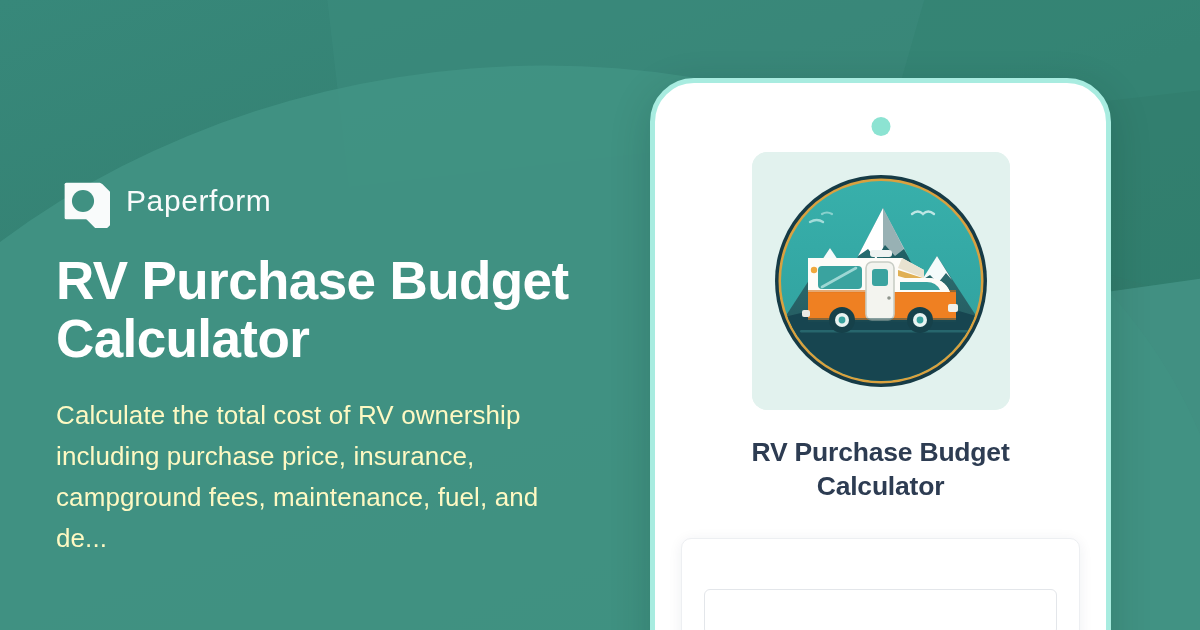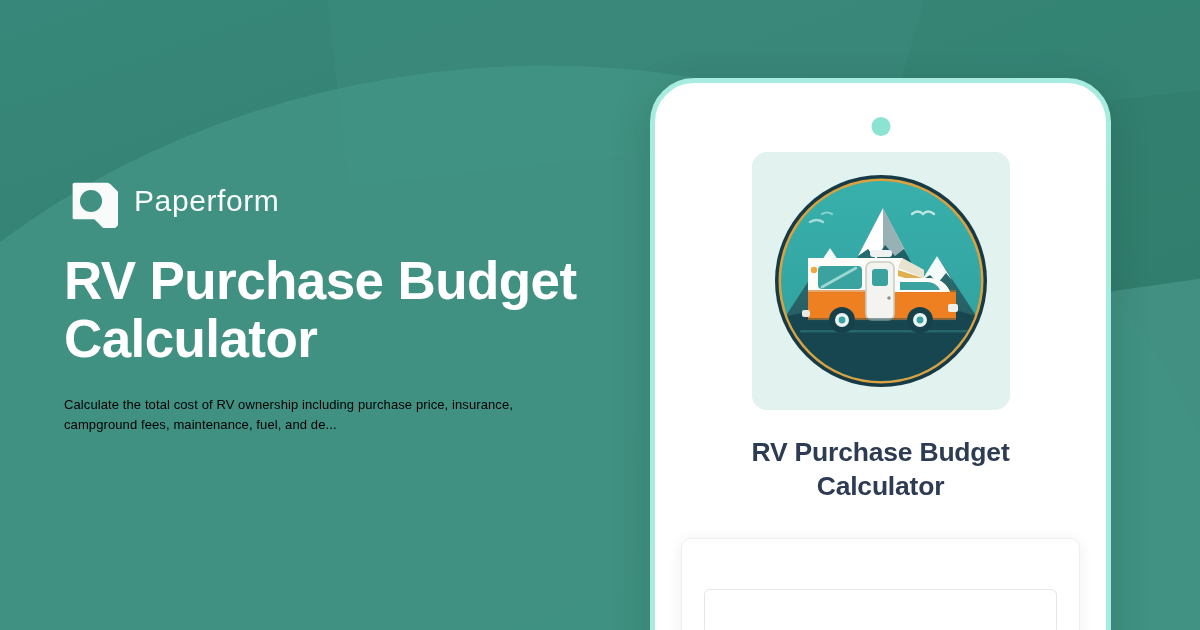--- a/index.html
+++ b/index.html
@@ -65,21 +65,21 @@
     width: 360px;
     height: 300px;
     background: #31806f;
     opacity: .45;
     transform: rotate(16deg);
   }
 
   
   .left-col {
     position: absolute;
-    left: 64px;
+    left: 56px;
     top: 168px;
     width: 540px;
     z-index: 5;
   }
   .brand {
     display: flex;
     align-items: center;
     gap: 16px;
     height: 66px;
   }
@@ -97,22 +97,22 @@
     margin: 18px 0 0 0;
     color: #ffffff;
     font-size: 53px;
     line-height: 1.10;
     font-weight: 700;
     letter-spacing: -0.6px;
     max-width: 520px;
   }
   .subcopy {
     margin: 26px 0 0 0;
-    color: #000000;
-    font-size: 13px;
+    color: #fef9c3;
+    font-size: 26px;
     line-height: 1.58;
     font-weight: 400;
     max-width: 512px;
     letter-spacing: .1px;
   }
 
   
   .phone {
     position: absolute;
     left: 650px;

